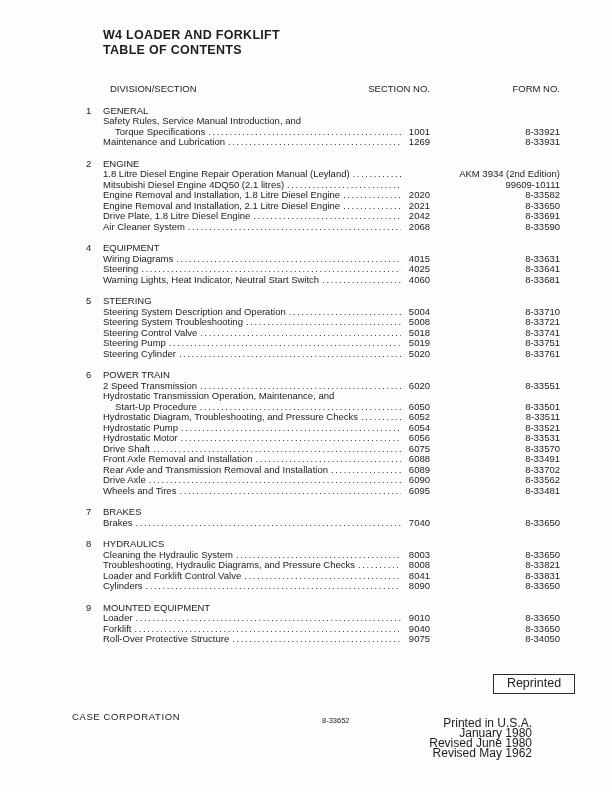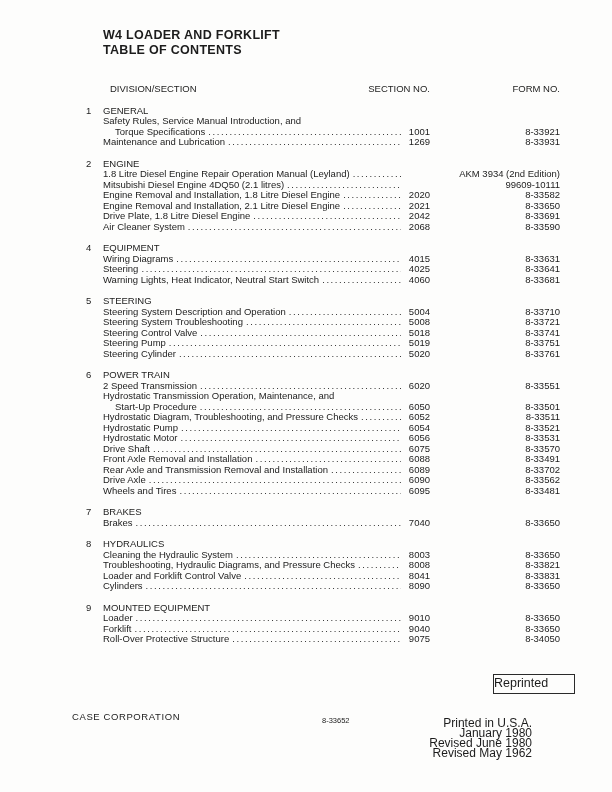--- a/index.html
+++ b/index.html
@@ -47,21 +47,21 @@
     letter-spacing: 1.6px;
   }
   .trow.nodots .leader::after { content: ""; }
   .sec-no { flex: none; width: 26px; text-align: right; white-space: nowrap; }
   .form-no { flex: none; width: 130px; text-align: right; white-space: nowrap; }
 
   .reprinted-box {
     position: absolute; left: 493px; top: 674px;
     width: 82px; height: 20px;
     border: 1.5px solid #2a2a2a;
-    text-align: left;
+    text-align: center;
     font-size: 12.5px; line-height: 17px;
   }
   .footer-company {
     position: absolute; left: 72px; top: 711px;
     font-size: 9.5px; letter-spacing: 0.6px;
   }
   .footer-docnum {
     position: absolute; left: 322px; top: 716px;
     font-size: 7.5px;
   }

